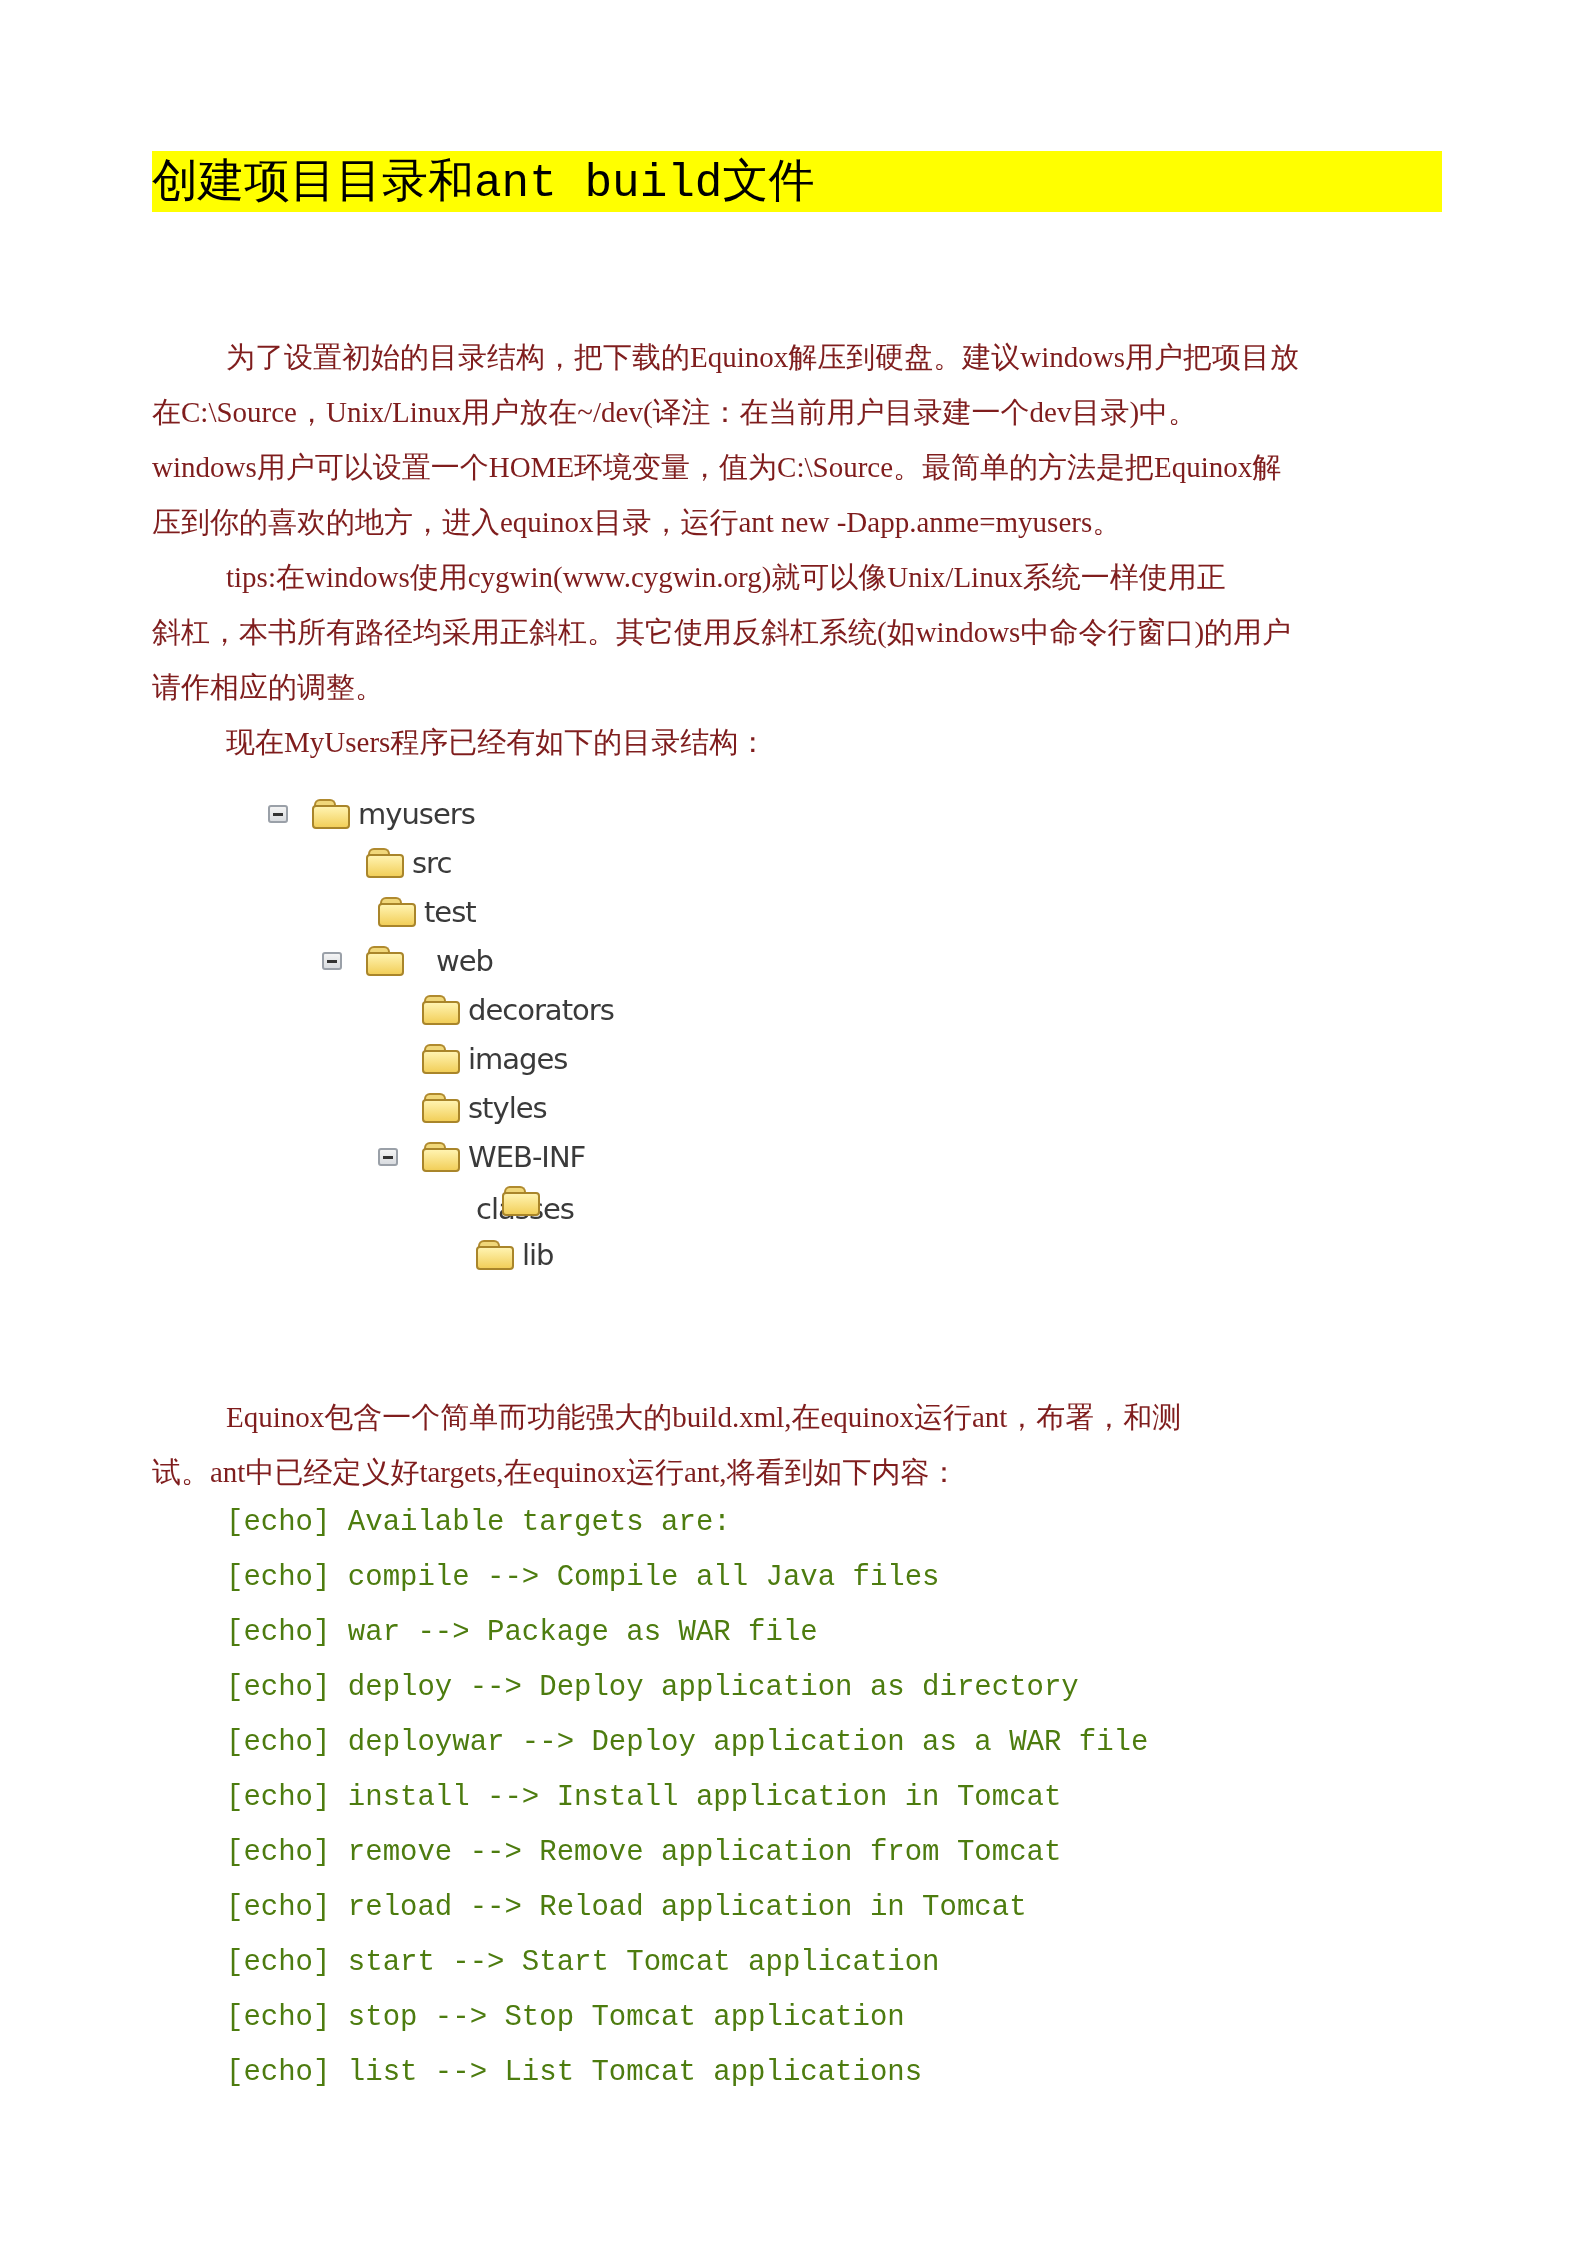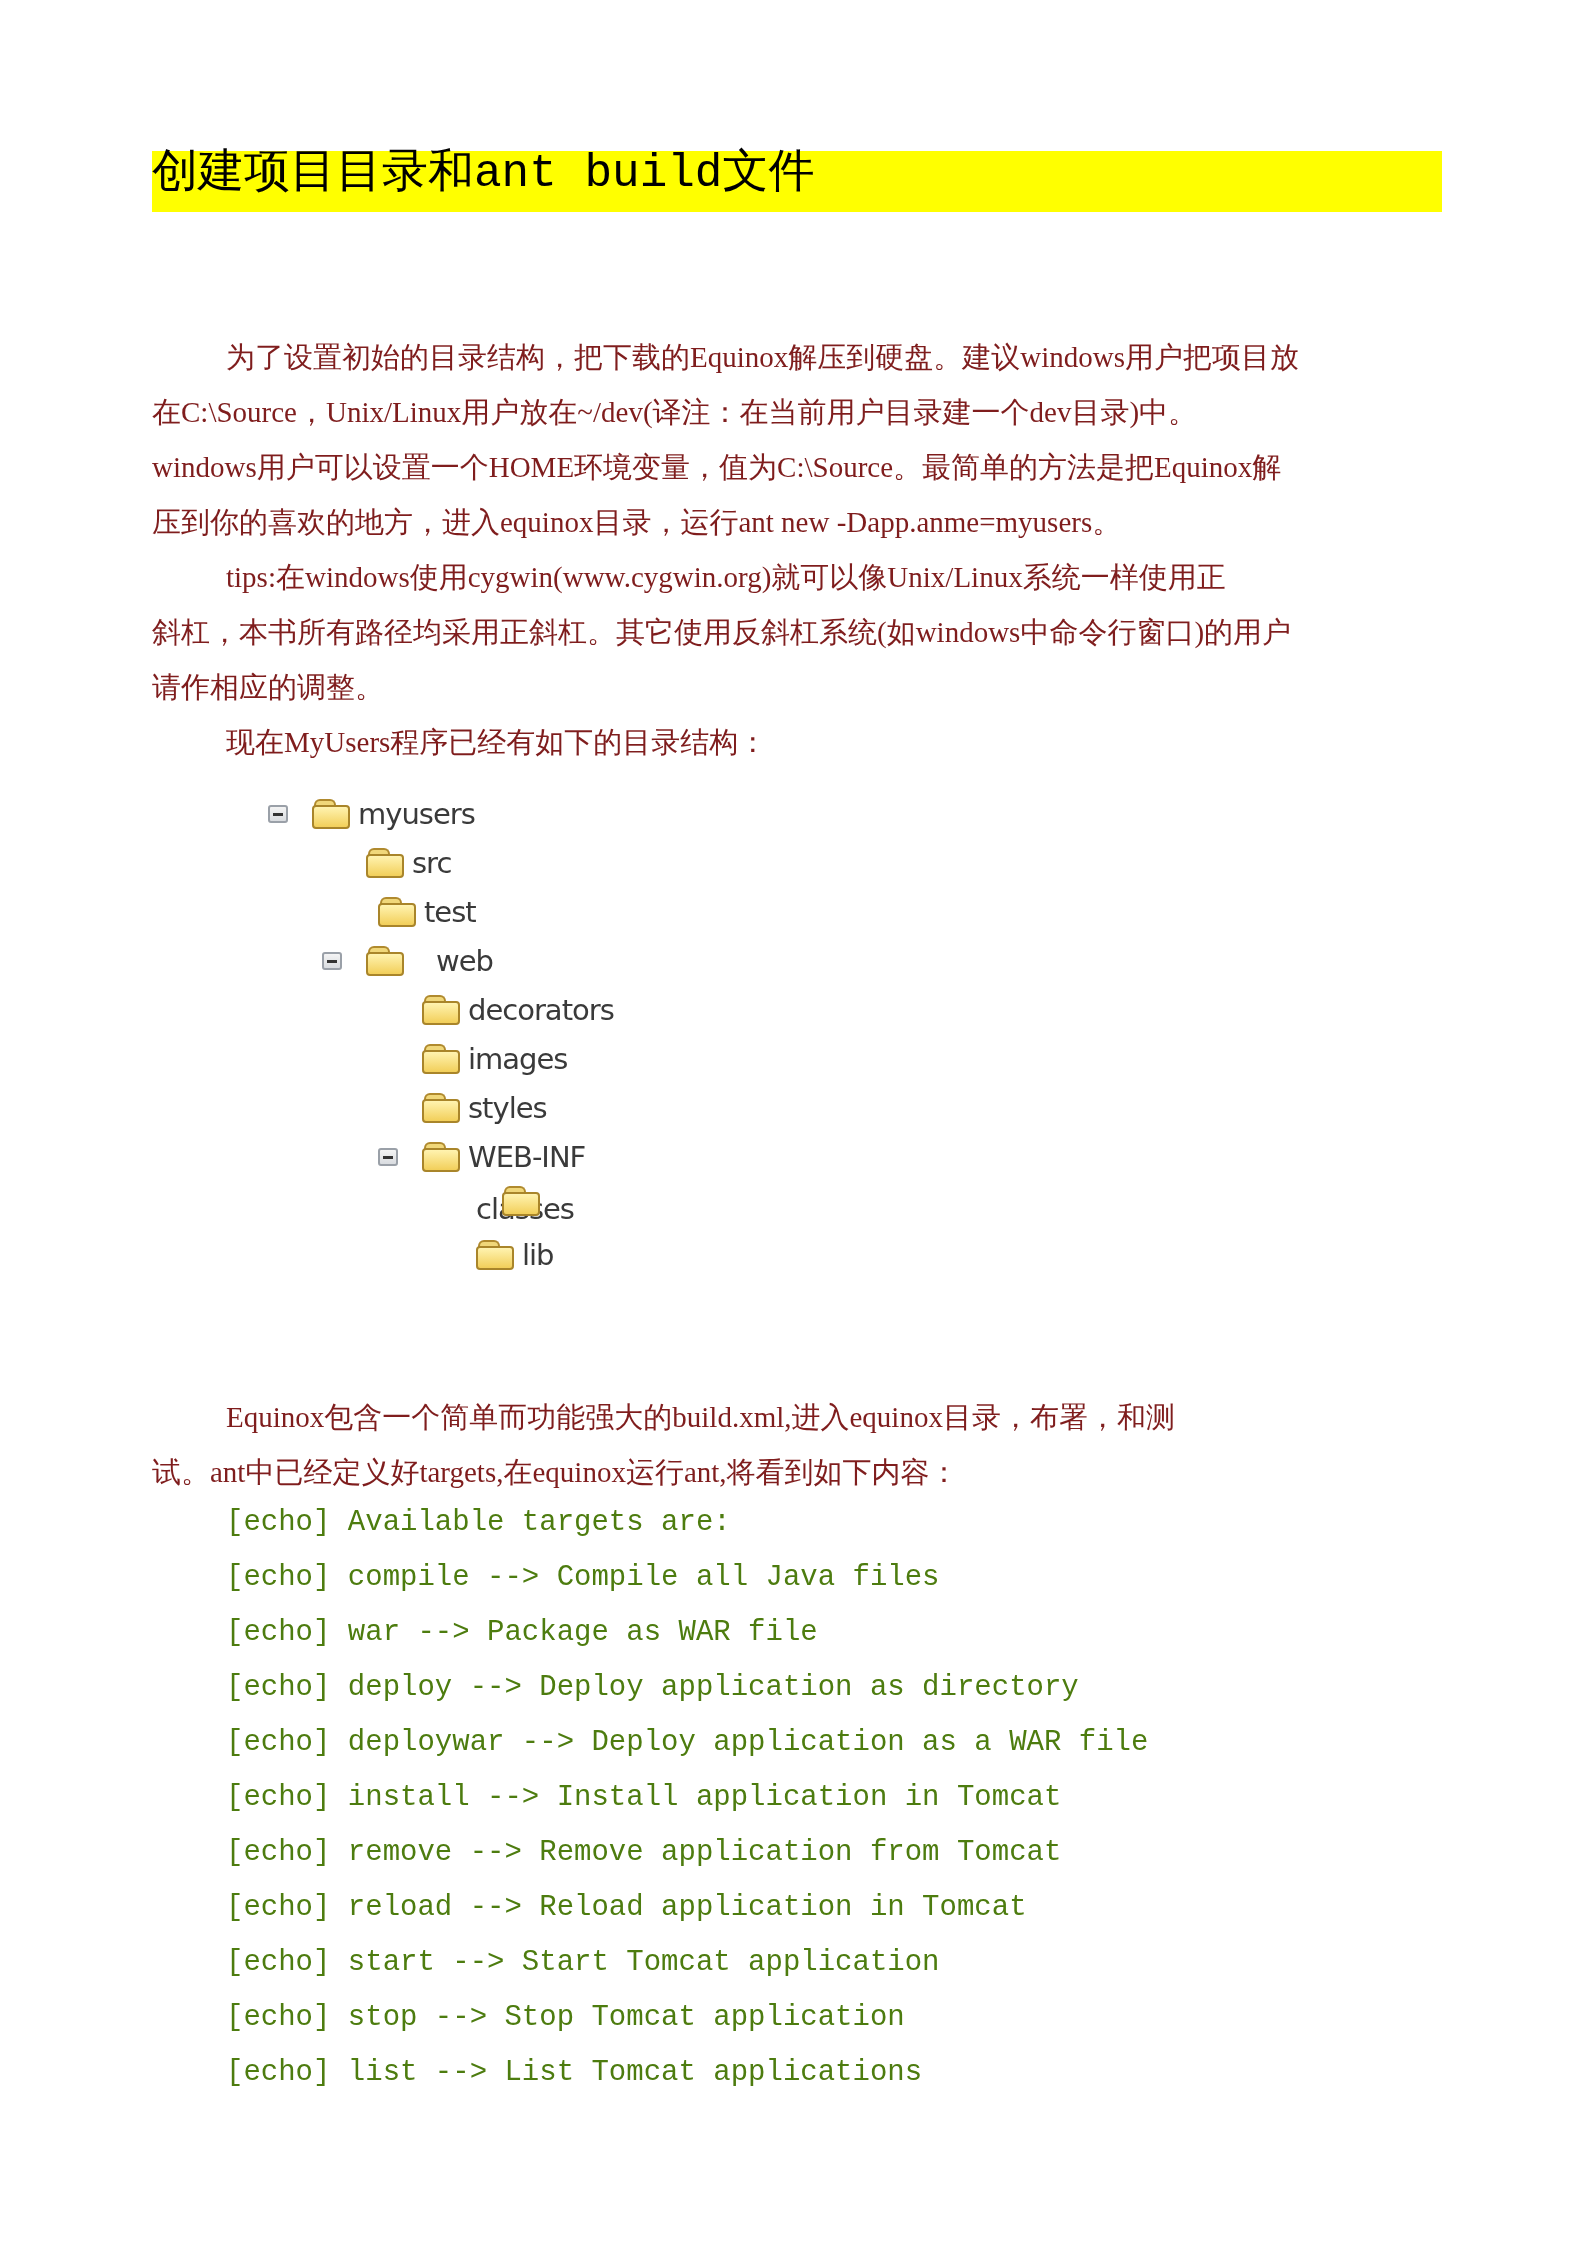--- a/index.html
+++ b/index.html
@@ -1,20 +1,20 @@
 <!DOCTYPE html>
 <html><head>
 <meta charset="utf-8">
 <style>
   html, body { margin: 0; padding: 0; background: #ffffff; }
   body { width: 1586px; height: 2245px; position: relative; overflow: hidden;
          font-family: "Liberation Serif", "DejaVu Serif", serif; color: #111; }
   .title-bar { position: absolute; left: 152px; top: 151px; width: 1290px; height: 61px;
                background: #ffff00; }
-  .title { position: absolute; left: 152px; top: 140px; height: 67px; line-height: 60px;
+  .title { position: absolute; left: 152px; top: 150px; height: 67px; line-height: 60px;
            font-family: "DejaVu Sans", "Liberation Sans", sans-serif; font-size: 46px;
            color: #000; white-space: nowrap; letter-spacing: 0px; }
   .title .mono { font-family: "Liberation Mono", "DejaVu Sans Mono", monospace; font-size: 46px; }
   .para { position: absolute; left: 152px; width: 1292px; font-size: 29px; line-height: 55px;
           text-align: justify; color: #7f1d1d; }
   .line { display: block; white-space: nowrap; }
   .tree { position: absolute; left: 262px; top: 790px; width: 400px; height: 500px; }
   .node { position: absolute; height: 40px; display: flex; align-items: center;
           font-family: "DejaVu Sans", "Liberation Sans", sans-serif; font-size: 29px; color: #3a3a3a;
           letter-spacing: -1px; }
@@ -125,21 +125,21 @@
   <div class="node" style="left:214px;top:445px;">
     <span class="folder">
         <span class="tab"></span>
         <span class="body"></span>
       </span>
     <span>lib</span>
   </div>
 </div>
 
 <div class="para" style="top:1390px;">
-  <span class="line" style="padding-left:74px;">Equinox包含一个简单而功能强大的build.xml,进入equinox目录，布署，和测</span>
+  <span class="line" style="padding-left:74px;">Equinox包含一个简单而功能强大的build.xml,在equinox运行ant，布署，和测</span>
   <span class="line">试。ant中已经定义好targets,在equinox运行ant,将看到如下内容：</span>
 </div>
 
 <div>
   <div class="echo" style="top:1506px;">[echo] Available targets are:</div>
   <div class="echo" style="top:1561px;">[echo] compile --&gt; Compile all Java files</div>
   <div class="echo" style="top:1616px;">[echo] war --&gt; Package as WAR file</div>
   <div class="echo" style="top:1671px;">[echo] deploy --&gt; Deploy application as directory</div>
   <div class="echo" style="top:1726px;">[echo] deploywar --&gt; Deploy application as a WAR file</div>
   <div class="echo" style="top:1781px;">[echo] install --&gt; Install application in Tomcat</div>

